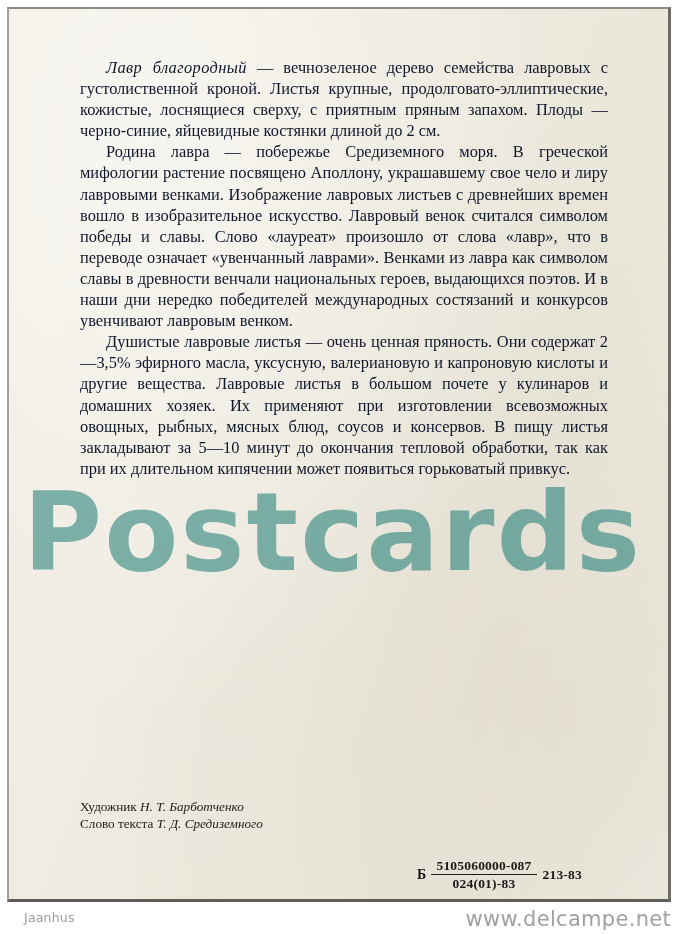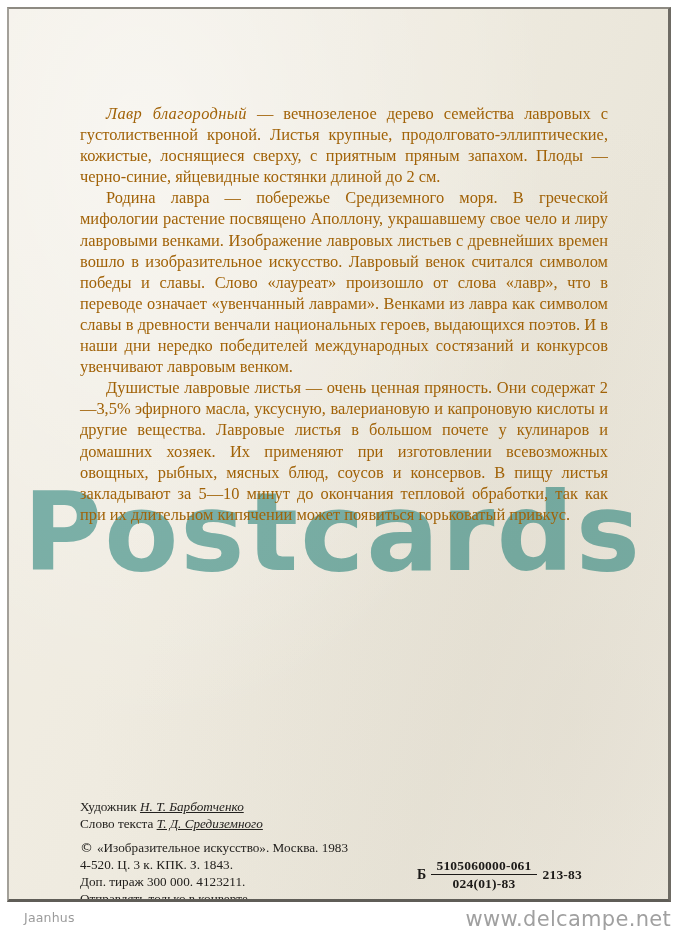--- a/index.html
+++ b/index.html
@@ -69,26 +69,25 @@
     line-height: 1;
     white-space: nowrap;
   }
 
   
   #text-body {
     position: absolute;
     left: 71px;
     top: 48px;
     width: 528px;
-    color: #a16207;
+    color: #0f172a;
     font-size: 16.4px;
     line-height: 21.1px;
     text-align: justify;
     text-justify: inter-word;
-    margin-top: 46px;
   }
   #text-body p {
     margin: 0;
     text-indent: 26px;
   }
   .species-name {
     font-style: italic;
     letter-spacing: 0.4px;
   }
 
@@ -100,21 +99,20 @@
     width: 530px;
     color: #23211e;
     font-size: 13.2px;
     line-height: 17.3px;
   }
   #imprint .credit-line {
     white-space: nowrap;
   }
   #imprint .credit-line .person {
     font-style: italic;
-    text-decoration: underline;
   }
   #imprint .pub-block {
     margin-top: 6px;
   }
   #imprint .pub-line {
     white-space: nowrap;
   }
   .copy-mark {
     font-family: "DejaVu Sans", sans-serif;
     font-size: 13px;
@@ -197,32 +195,26 @@
 
     <div id="text-body">
       <p><span class="species-name">Лавр благородный</span><span> — вечнозеленое дерево семейства лавровых с густолиственной кроной. Листья крупные, продолговато-эллиптические, кожистые, лоснящиеся сверху, с приятным пряным запахом. Плоды — черно-синие, яйцевидные костянки длиной до 2 см.</span></p>
       <p>Родина лавра — побережье Средиземного моря. В греческой мифологии растение посвящено Аполлону, украшавшему свое чело и лиру лавровыми венками. Изображение лавровых листьев с древнейших времен вошло в изобразительное искусство. Лавровый венок считался символом победы и славы. Слово «лауреат» произошло от слова «лавр», что в переводе означает «увенчанный лаврами». Венками из лавра как символом славы в древности венчали национальных героев, выдающихся поэтов. И в наши дни нередко победителей международных состязаний и конкурсов увенчивают лавровым венком.</p>
       <p>Душистые лавровые листья — очень ценная пряность. Они содержат 2—3,5% эфирного масла, уксусную, валериановую и капроновую кислоты и другие вещества. Лавровые листья в большом почете у кулинаров и домашних хозяек. Их применяют при изготовлении всевозможных овощных, рыбных, мясных блюд, соусов и консервов. В пищу листья закладывают за 5—10 минут до окончания тепловой обработки, так как при их длительном кипячении может появиться горьковатый привкус.</p>
     </div>
 
     <div id="imprint">
       <div class="credit-line"><span>Художник</span>&nbsp;<span class="person">Н. Т. Барботченко</span></div>
       <div class="credit-line"><span>Слово текста</span>&nbsp;<span class="person">Т. Д. Средиземного</span></div>
-      <div class="pub-block">
-        <div class="pub-line"><span class="copy-mark">©</span><span>«Изобразительное искусство». Москва. 1983</span></div>
-        <div class="pub-line">4-520. Ц. 3 к. КПК. З. 1843.</div>
-        <div class="pub-line">Доп. тираж  300 000. 4123211.</div>
-        <div class="pub-line">Отправлять только в конверте</div>
-      </div>
     </div>
 
     <div id="index-code">
       <span class="bee">Б</span>
       <span class="fraction">
-        <span class="numer">5105060000-061</span>
+        <span class="numer">5105060000-087</span>
         <span class="denom">024(01)-83</span>
       </span>
       <span class="tail">213-83</span>
     </div>
 
   </div>
 
   <div id="hostbar">
     <span class="owner">Jaanhus</span>
     <span class="site">www.delcampe.net</span>

